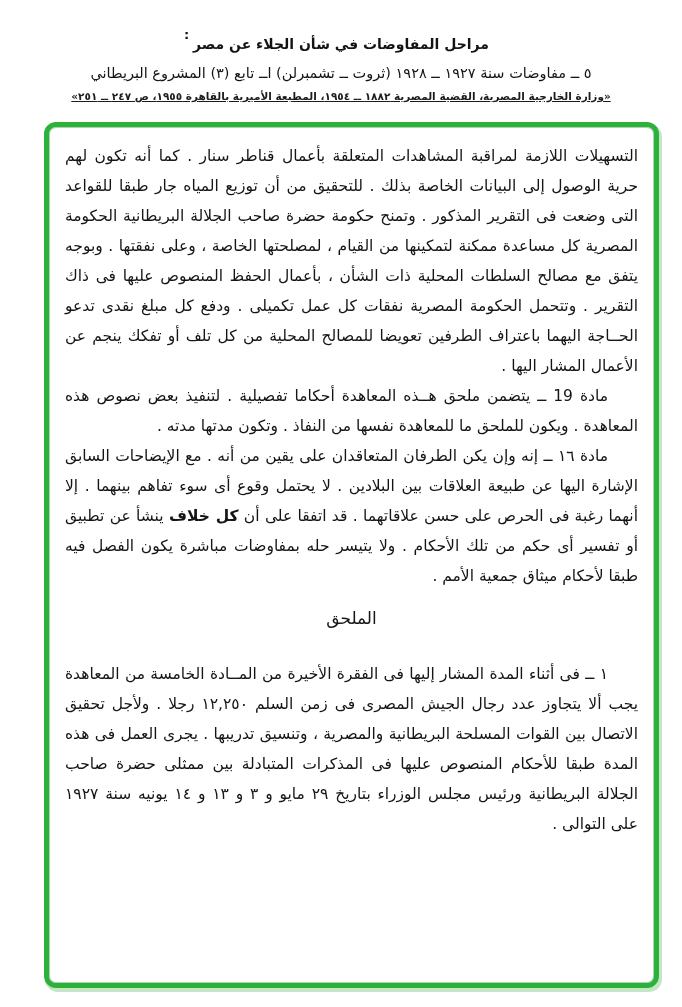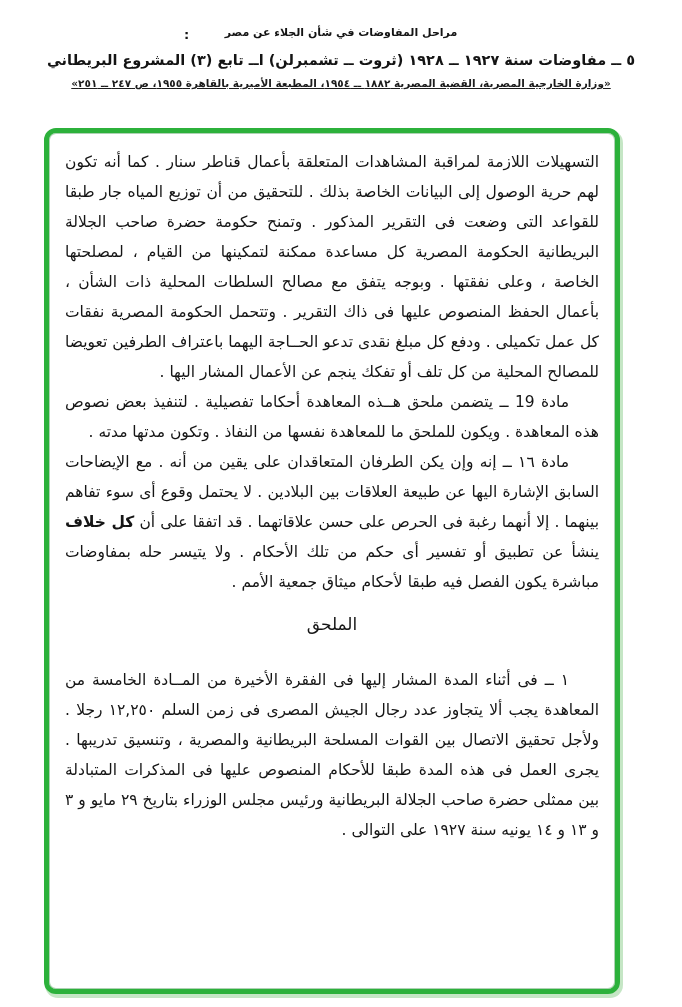--- a/index.html
+++ b/index.html
@@ -16,53 +16,54 @@
     color: #141414;
   }
   
   .header {
     position: absolute;
     top: 0; left: 0; right: 0;
     text-align: center;
     direction: rtl;
   }
   .title1 {
-    margin-top: 26px;
-    font-size: 11px;
+    margin-top: 36px;
+    font-size: 14px;
     font-weight: bold;
     letter-spacing: 0.3px;
   }
   .stray-colon {
     position: absolute;
     left: 184px; top: 27px;
     font-size: 13px;
     font-weight: bold;
   }
   .title2 {
     margin-top: 13px;
     font-size: 14.5px;
-    font-weight: bold;
+    font-weight: normal;
   }
   .source {
     margin-top: 9px;
     font-size: 10.5px;
     font-weight: bold;
     color: #1c1c1c;
     text-decoration: underline;
   }
   
   .greenbox {
     position: absolute;
-    left: 44px; top: 128px;
+    left: 44px; top: 122px;
     width: 566px; height: 856px;
     border: 5px solid #2cb13b;
     border-radius: 12px;
     background: #ffffff;
     box-shadow: 2px 3px 0 1px rgba(150, 210, 150, 0.55),
                 inset 0 0 0 1px rgba(23, 125, 40, 0.35);
+    padding-left: 39px;
   }
   .body-text {
     position: absolute;
     inset: 0;
     padding: 14px 16px 10px 16px;
     direction: rtl;
     text-align: justify;
     font-size: 15.5px;
     line-height: 30px;
     color: #151515;

